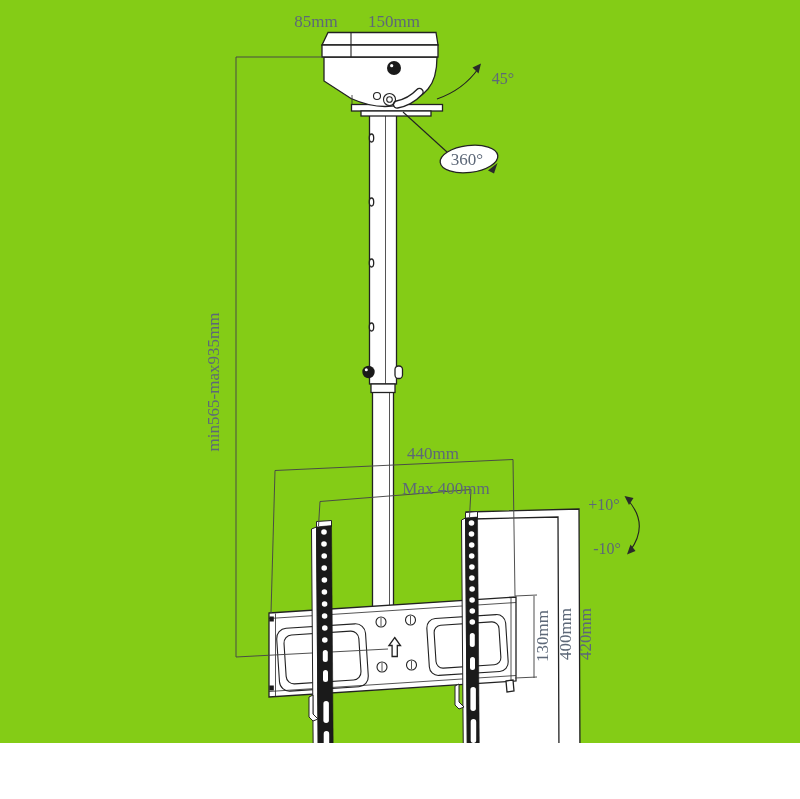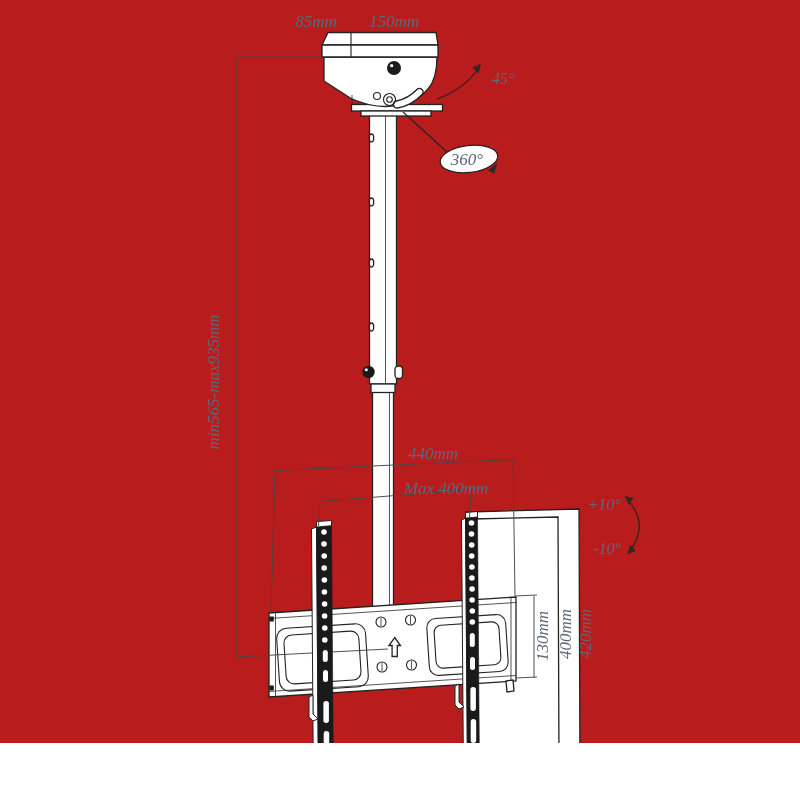--- a/index.html
+++ b/index.html
@@ -1,16 +1,16 @@
 <!DOCTYPE html>
 <html><head>
 <meta charset="utf-8">
 <style>
   html,body{margin:0;padding:0;background:#fff;}
-  .canvas{position:relative;width:800px;height:743px;background:#b91c1c;overflow:hidden;font-style:italic;}
+  .canvas{position:relative;width:800px;height:743px;background:#84cc16;overflow:hidden;}
   svg{display:block;}
   svg text{font-family:"Liberation Serif","DejaVu Serif",serif;font-size:17px;}
   svg text.small{font-size:16px;}
   .ol{stroke:#222;stroke-width:1.3;fill:#fff;}
   .ln{stroke:#222;stroke-width:1.1;fill:none;}
   .thin{stroke:#2a2a2a;stroke-width:0.8;fill:none;}
   .dim{stroke:#474747;stroke-width:0.95;fill:none;}
   .railface{fill:#1a1a1a;stroke:#1a1a1a;stroke-width:0.6;}
   .railside{fill:#fefefe;stroke:#222;stroke-width:1;}
   .hole{fill:#ffffff;stroke:none;}

